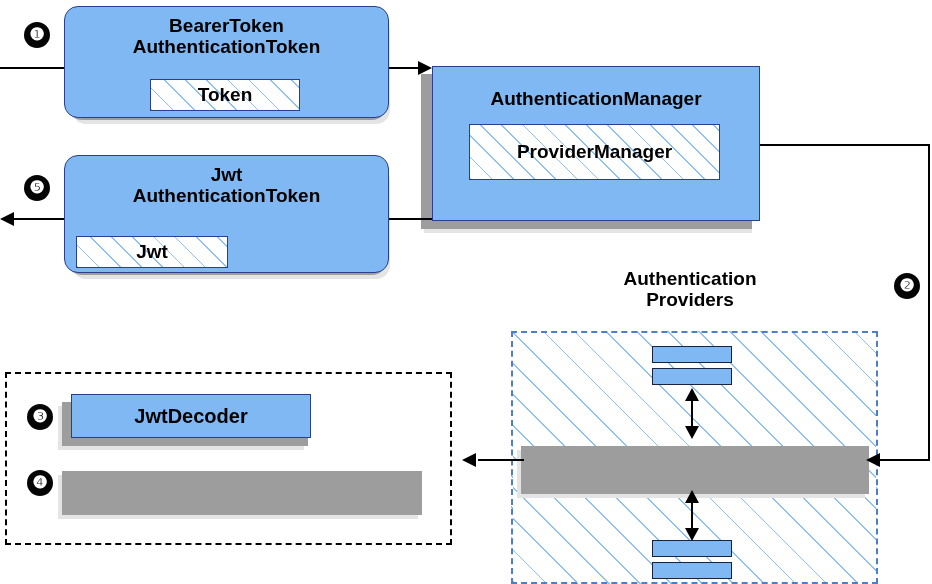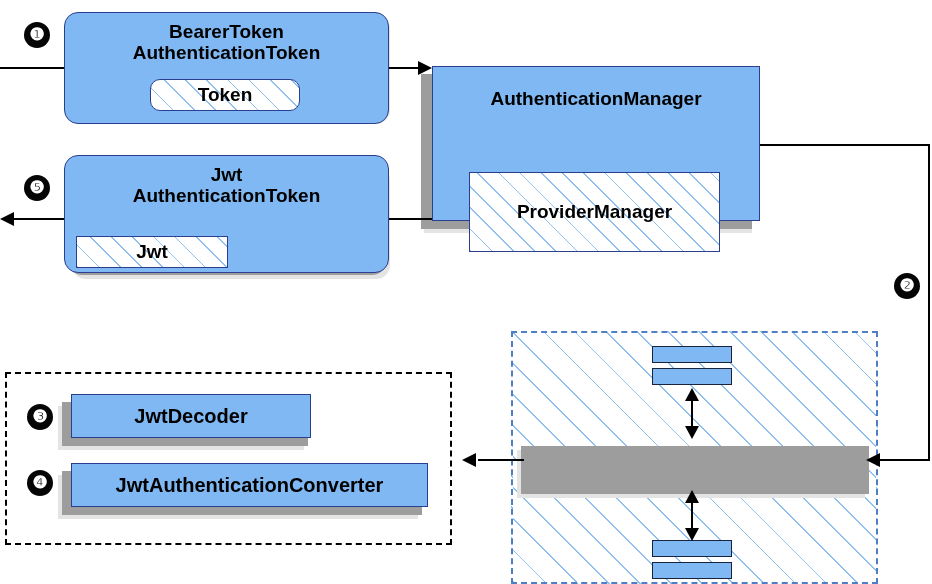--- a/index.html
+++ b/index.html
@@ -164,37 +164,37 @@
 </head>
 <body>
 
 <div id="canvas">
 
   <div class="hline" style="left:0px; top:67px; width:66px;"></div>
   <div class="step-badge" style="left:24px; top:22px;">❶</div>
 
   <div class="shadow-light rounded" style="left:72px; top:16px; width:318px; height:108px;"></div>
   <div class="shadow-dark rounded" style="left:68px; top:12px; width:318px; height:108px;"></div>
-  <div class="node rounded" style="left:64px; top:12px; width:325px; height:112px; font-size:19px; padding-top:9px;">
+  <div class="node rounded" style="left:64px; top:6px; width:325px; height:112px; font-size:19px; padding-top:9px;">
     <span class="node-title">BearerToken</span>
     <span class="node-title">AuthenticationToken</span>
   </div>
-  <div class="hatch center-txt" style="left:150px; top:79px; width:150px; height:32px; font-size:19px;border-radius:10px;">
+  <div class="hatch center-txt" style="left:150px; top:79px; width:150px; height:32px; font-size:19px;">
     <span>Token</span>
   </div>
 
   <div class="hline" style="left:389px; top:67px; width:32px;"></div>
   <div class="arrow arrow-right" style="left:418px; top:61px;"></div>
 
   <div class="shadow-light" style="left:424px; top:78px; width:328px; height:155px;"></div>
   <div class="shadow-dark" style="left:421px; top:74px; width:331px; height:155px;"></div>
   <div class="node" style="left:432px; top:66px; width:328px; height:155px; font-size:19px; padding-top:22px;">
     <span class="node-title">AuthenticationManager</span>
   </div>
-  <div class="hatch center-txt" style="left:469px; top:124px; width:251px; height:80px; font-size:19px;margin-top:48px;">
+  <div class="hatch center-txt" style="left:469px; top:124px; width:251px; height:56px; font-size:19px;">
     <span>ProviderManager</span>
   </div>
 
   <div class="step-badge" style="left:24px; top:175px;">❺</div>
   <div class="hline" style="left:14px; top:218px; width:52px;"></div>
   <div class="arrow arrow-left" style="left:0px; top:212px;"></div>
 
   <div class="shadow-light rounded" style="left:72px; top:167px; width:318px; height:112px;"></div>
   <div class="shadow-dark rounded" style="left:68px; top:163px; width:318px; height:112px;"></div>
   <div class="node rounded" style="left:64px; top:155px; width:325px; height:118px; font-size:19px; padding-top:9px;">
@@ -206,20 +206,24 @@
   </div>
 
   <div class="hline" style="left:389px; top:218px; width:44px;"></div>
 
   <div class="hline" style="left:759px; top:144px; width:171px;"></div>
   <div class="vline" style="left:928px; top:144px; height:317px;"></div>
   <div class="hline" style="left:880px; top:459px; width:50px;"></div>
   <div class="arrow arrow-left" style="left:866px; top:453px;"></div>
   <div class="step-badge" style="left:894px; top:273px;">❷</div>
 
+  <div class="caption" style="left:575px; top:268px; width:230px; font-size:19px;">
+    <span>Authentication</span><br>
+    <span>Providers</span>
+  </div>
 
   <div class="hatch-region" style="left:511px; top:331px; width:367px; height:253px;"></div>
 
   <div class="stub-bar" style="left:652px; top:346px; width:80px; height:17px;"></div>
   <div class="stub-bar" style="left:652px; top:368px; width:80px; height:17px;"></div>
 
   <div class="vline" style="left:691px; top:395px; height:40px;"></div>
   <div class="arrow arrow-up" style="left:685px; top:388px;"></div>
   <div class="arrow arrow-down" style="left:685px; top:426px;"></div>
 
@@ -241,17 +245,14 @@
   <div class="step-badge" style="left:27px; top:404px;">❸</div>
   <div class="shadow-light" style="left:58px; top:406px; width:246px; height:44px;"></div>
   <div class="shadow-dark" style="left:62px; top:402px; width:246px; height:44px;"></div>
   <div class="node center-txt" style="left:71px; top:394px; width:240px; height:44px; font-size:20px;">
     <span>JwtDecoder</span>
   </div>
 
   <div class="step-badge" style="left:27px; top:470px;">❹</div>
   <div class="shadow-light" style="left:58px; top:475px; width:360px; height:44px;"></div>
   <div class="shadow-dark" style="left:62px; top:471px; width:360px; height:44px;"></div>
-  <div class="node center-txt" style="left:71px; top:463px; width:357px; height:44px; font-size:20px;">
-    <span>JwtAuthenticationConverter</span>
-  </div>
 
 </div>
 
 </body></html>

